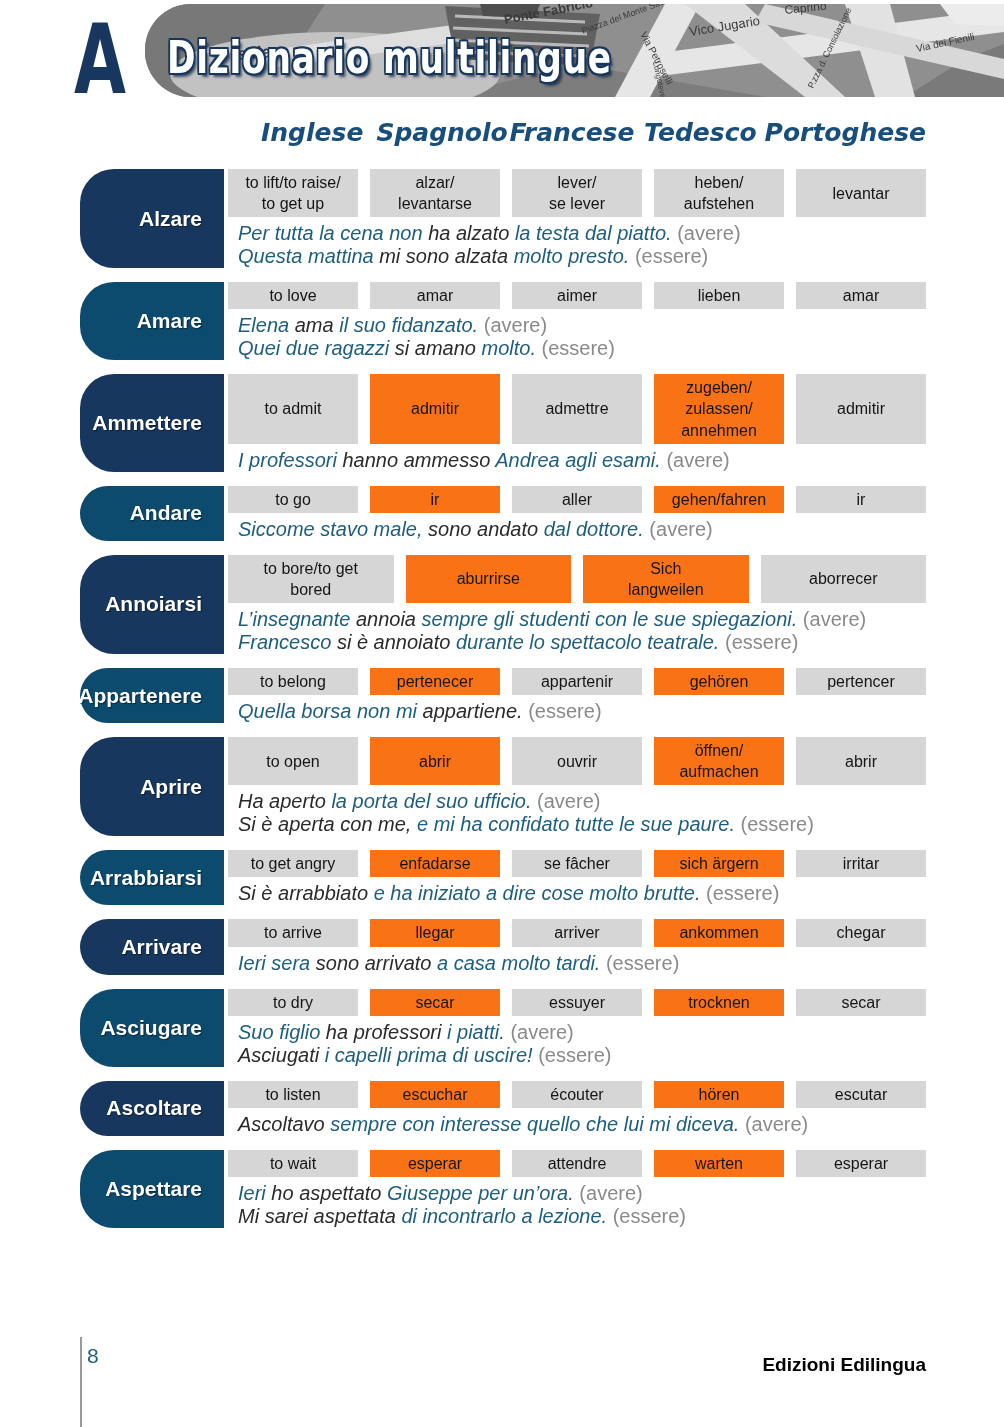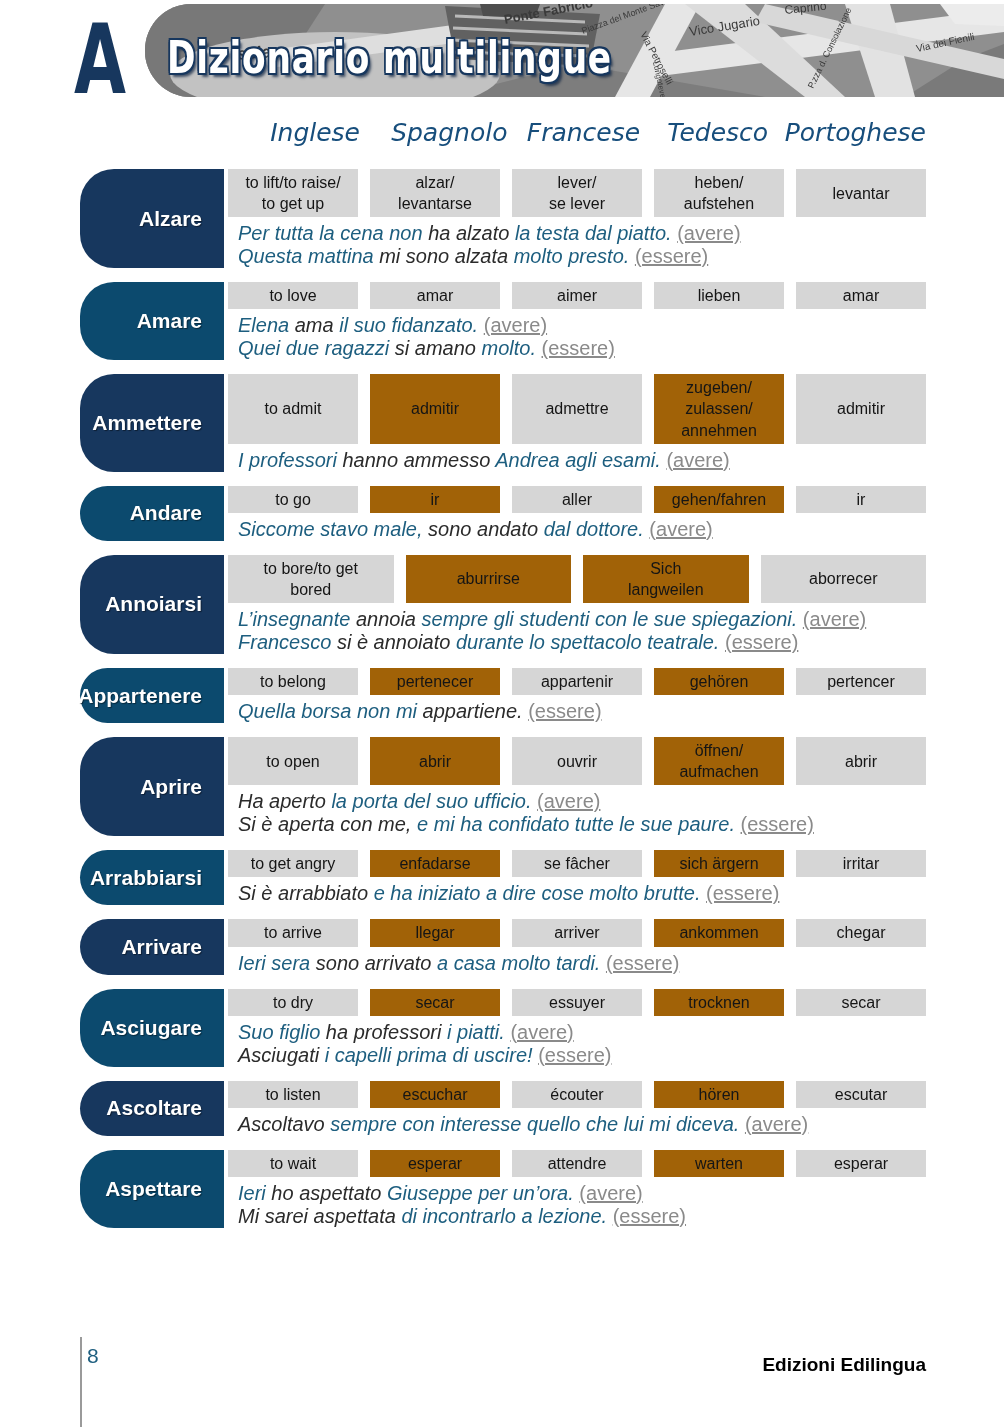--- a/index.html
+++ b/index.html
@@ -30,21 +30,21 @@
        0 -2px 0 #17375e, 0 2px 0 #17375e,
       -2px 0 0 #17375e, 2px 0 0 #17375e,
        4px 4px 3px rgba(20,40,70,.75);
   }
   
   .content{position:absolute;left:80px;top:108px;width:846px;}
   .col-headers{display:flex;margin-bottom:16px;}
   .col-headers .spacer{width:168px;flex:none;}
   .col-header{
     flex:1;text-align:center;
-    font-family:"DejaVu Sans",sans-serif;font-style:italic;font-weight:normal;
+    font-family:"DejaVu Sans",sans-serif;font-style:italic;font-weight:bold;
     font-size:25px;color:#174e7c;padding:10px 0 6px 0;
   }
   .verb-row{display:flex;margin-bottom:14px;align-items:stretch;}
   .verb-label{
     width:144px;flex:none;margin-right:4px;
     border-radius:34px 0 0 34px;
     display:flex;align-items:center;justify-content:flex-end;
     color:#fff;font-weight:bold;font-size:21px;
     padding-right:22px;box-sizing:border-box;
     text-shadow:1px 1px 1px rgba(0,0,0,.45);
@@ -52,28 +52,28 @@
   .verb-label.dark{background:#17375e;}
   .verb-label.steel{background:#0c4a6e;}
   .row-body{flex:1;min-width:0;}
   .cells-row{display:flex;gap:12px;align-items:stretch;}
   .cell{
     flex:1;display:flex;align-items:center;justify-content:center;
     text-align:center;font-size:16px;line-height:1.32;color:#151515;
     padding:3px 4px;box-sizing:border-box;white-space:pre-line;
   }
   .cell.gray{background:#d6d6d6;}
-  .cell.blue{background:#a16207;}
+  .cell.blue{background:#f97316;}
   .examples{padding:5px 0 0 10px;}
   .example-line{
     font-size:20px;line-height:23px;font-style:italic;
   }
   .seg-blue{color:#1d5e7f;}
   .seg-dark{color:#2b2b2b;}
-  .seg-aux{color:#8a8a8a;font-style:normal;text-decoration:underline;}
+  .seg-aux{color:#8a8a8a;font-style:normal;}
   
   .footer-rule{position:absolute;left:80px;top:1337px;bottom:0;width:2px;background:#9a9a9a;}
   .page-number{position:absolute;left:87px;top:1344px;font-size:21px;color:#1d5e7f;}
   .publisher{position:absolute;right:78px;top:1346px;font-size:19px;font-weight:700;color:#000;margin-top:8px;}
   
   .map-label{fill:#3a3a3a;font-family:"Liberation Sans",sans-serif;}
 </style>
 </head>
 <body>
 

